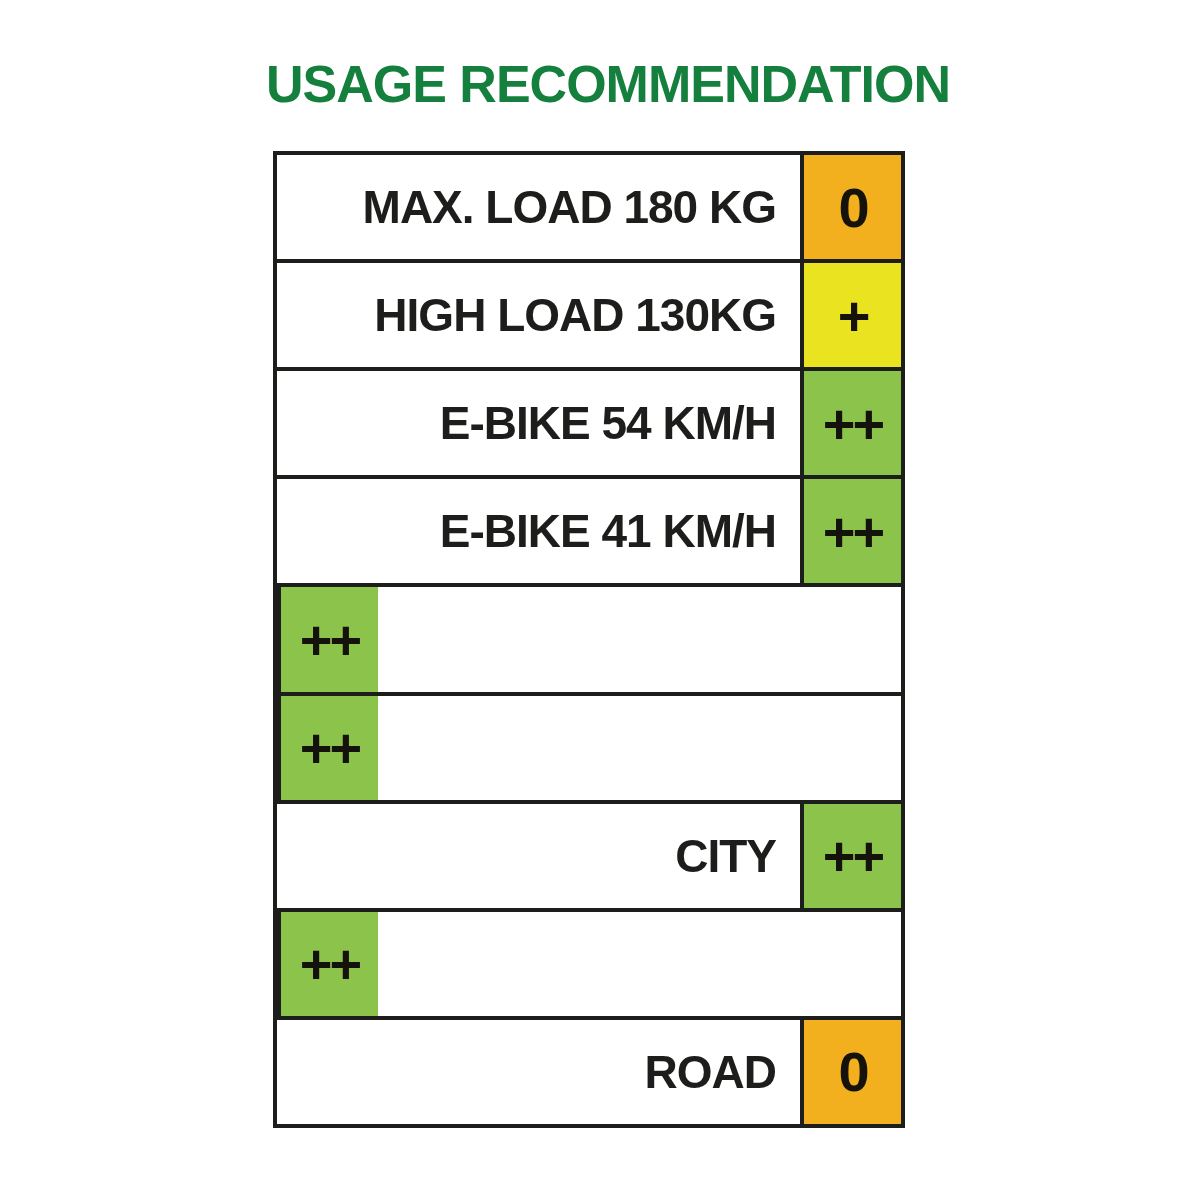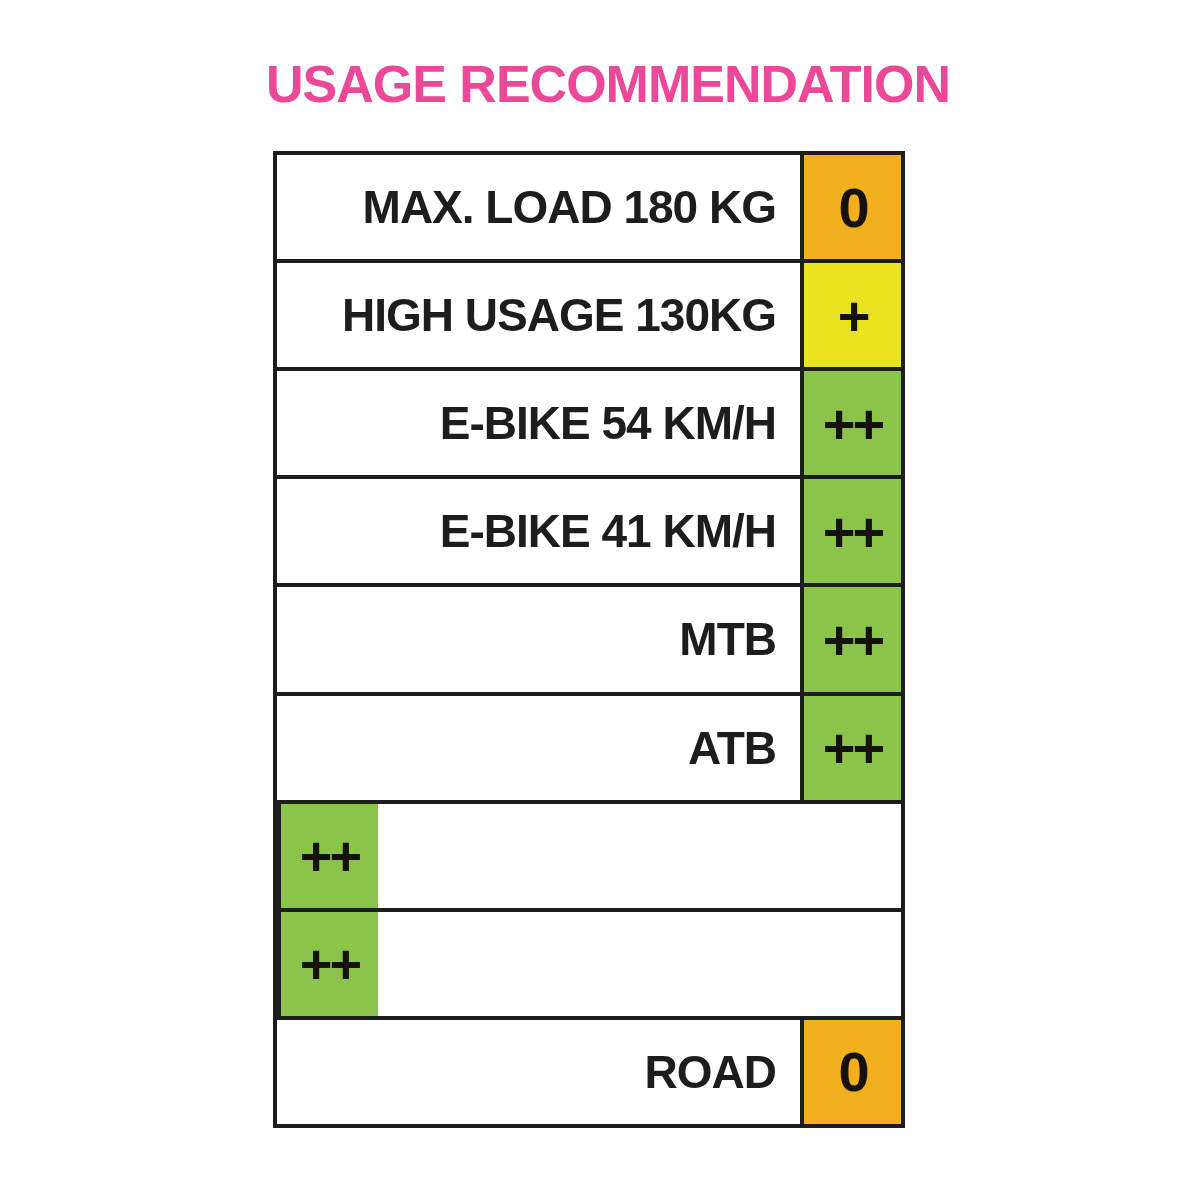--- a/index.html
+++ b/index.html
@@ -11,21 +11,21 @@
     position: relative;
     overflow: hidden;
   }
   .title {
     position: absolute;
     left: 266px;
     top: 54px;
     font-size: 52px;
     font-weight: bold;
     letter-spacing: -1px;
-    color: #ec4899;
+    color: #15803d;
     white-space: nowrap;
   }
   .usage-table {
     position: absolute;
     left: 273px;
     top: 151px;
     width: 632px;
     height: 977px;
     border: 4px solid #1d1d1b;
     background: #ffffff;
@@ -69,45 +69,44 @@
 <div class="title">USAGE RECOMMENDATION</div>
 
 <div class="usage-table">
 
   <div class="row">
     <div class="label-cell">MAX. LOAD 180 KG</div>
     <div class="value-cell" style="background-color: rgb(242, 175, 30);">0</div>
   </div>
 
   <div class="row">
-    <div class="label-cell">HIGH USAGE 130KG</div>
+    <div class="label-cell">HIGH LOAD 130KG</div>
     <div class="value-cell" style="background-color: rgb(234, 227, 32);">+</div>
   </div>
 
   <div class="row">
     <div class="label-cell">E-BIKE 54 KM/H</div>
     <div class="value-cell" style="background-color: rgb(140, 195, 75);">++</div>
   </div>
 
   <div class="row">
     <div class="label-cell">E-BIKE 41 KM/H</div>
     <div class="value-cell" style="background-color: rgb(140, 195, 75);">++</div>
   </div>
 
   <div class="row">
-    <div class="label-cell">MTB</div>
     <div class="value-cell" style="background-color: rgb(140, 195, 75);">++</div>
   </div>
 
   <div class="row">
-    <div class="label-cell">ATB</div>
     <div class="value-cell" style="background-color: rgb(140, 195, 75);">++</div>
   </div>
 
   <div class="row">
+    <div class="label-cell">CITY</div>
     <div class="value-cell" style="background-color: rgb(140, 195, 75);">++</div>
   </div>
 
   <div class="row">
     <div class="value-cell" style="background-color: rgb(140, 195, 75);">++</div>
   </div>
 
   <div class="row">
     <div class="label-cell">ROAD</div>
     <div class="value-cell" style="background-color: rgb(242, 175, 30);">0</div>

